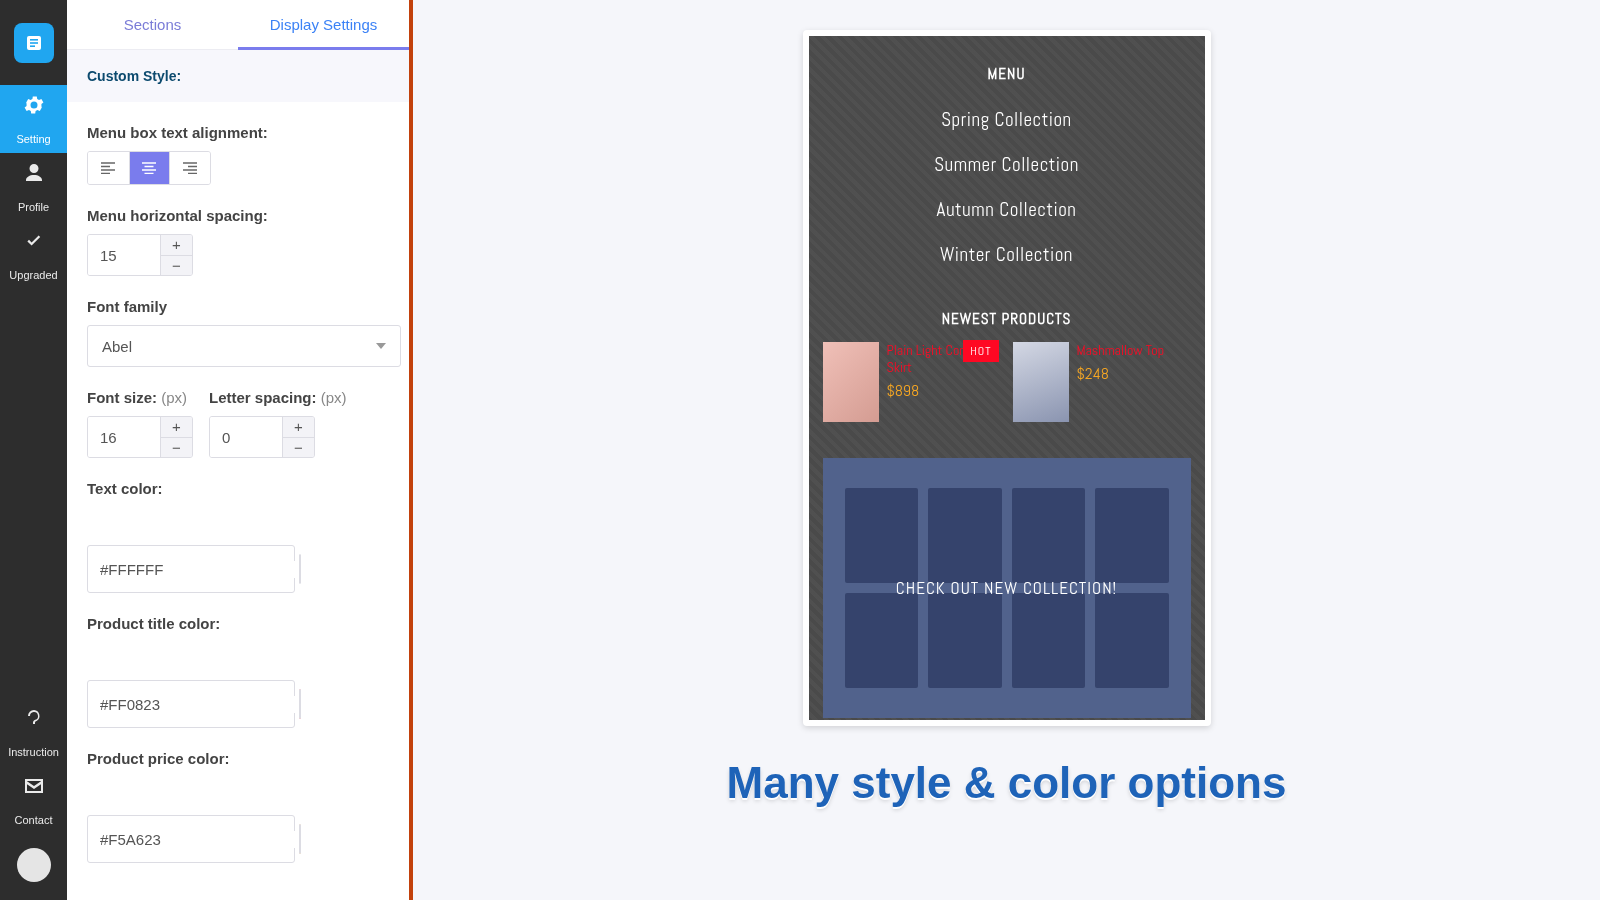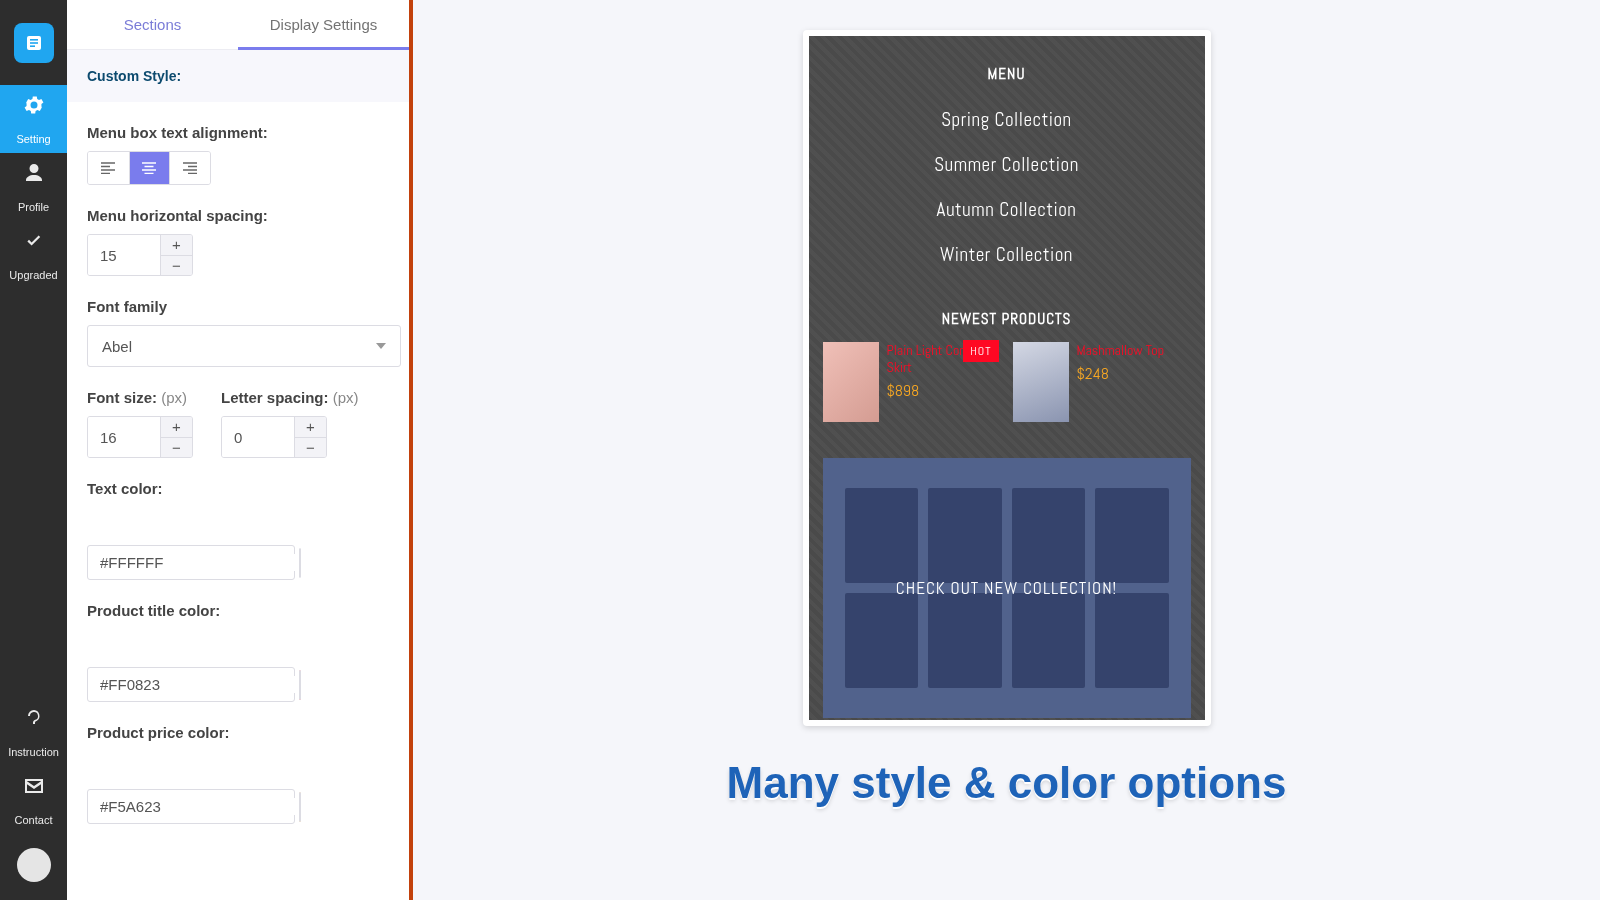--- a/index.html
+++ b/index.html
@@ -14,21 +14,21 @@
 .rail-item { width: 67px; height: 68px; display: flex; flex-direction: column; align-items: center; justify-content: center; cursor: pointer; color: #eaeaea; font-size: 11px; gap: 16px; }
 .rail-item.active { background: #20a6f0; color: #fff; }
 .rail-item svg { width: 24px; height: 24px; }
 .rail-spacer { flex: 1; }
 .rail-avatar { width: 34px; height: 34px; border-radius: 50%; background: #e5e5e5; margin: 14px 0 18px; }
 
 
 .panel { width: 346px; background: #fff; display: flex; flex-direction: column; position: relative; border-right: 4px solid #c2410c; }
 .tabs { display: flex; height: 50px; border-bottom: 1px solid #ececf2; }
 .tab { flex: 1; display: flex; align-items: center; justify-content: center; font-size: 15px; color: #7a7cd7; cursor: pointer; position: relative; }
-.tab.active { color: #737373; }
+.tab.active { color: #3b82f6; }
 .tab.active::after { content: ""; position: absolute; bottom: -1px; left: 0; right: 0; height: 3px; background: #7a7ced; }
 .section-header { padding: 18px 20px; font-size: 14px; font-weight: 600; color: #0c4a6e; background: #f7f7fc; }
 .panel-body { flex: 1; overflow-y: auto; padding: 0 20px 30px; position: relative; }
 .panel-body::-webkit-scrollbar { width: 6px; }
 .panel-body::-webkit-scrollbar-thumb { background: #b7b8e8; border-radius: 3px; }
 .field { margin-top: 22px; }
 .field-label { font-size: 15px; font-weight: 600; color: #444; display: block; margin-bottom: 10px; }
 .field-label .unit { font-weight: 400; color: #888; }
 .btn-group { display: flex; border: 1px solid #dcdce3; border-radius: 3px; overflow: hidden; width: 124px; }
 .btn-seg { width: 41px; height: 32px; display: flex; align-items: center; justify-content: center; background: #fff; cursor: pointer; }
@@ -39,23 +39,23 @@
 
 .numbox { display: flex; width: 106px; height: 42px; border: 1px solid #dcdce3; border-radius: 3px; overflow: hidden; }
 .numbox input { border: none; width: 72px; padding: 0 12px; font-size: 15px; color: #555; outline: none; }
 .numbox-steps { width: 32px; display: flex; flex-direction: column; border-left: 1px solid #dcdce3; }
 .numbox-step { flex: 1; display: flex; align-items: center; justify-content: center; background: #f3f3f7; cursor: pointer; font-size: 15px; color: #555; line-height: 1; }
 .numbox-step + .numbox-step { border-top: 1px solid #dcdce3; }
 
 .selectbox { position: relative; width: 314px; height: 42px; border: 1px solid #dcdce3; border-radius: 3px; display: flex; align-items: center; padding: 0 14px; cursor: pointer; color: #555; font-size: 15px; }
 .selectbox svg { position: absolute; right: 14px; top: 50%; transform: translateY(-50%); }
 
-.row2 { display: flex; gap: 28px; }
-
-.colorbox { display: flex; align-items: center; width: 208px; height: 35px; border: 1px solid #dcdce3; border-radius: 3px; padding: 0 6px 0 12px; margin-top: 48px; }
+.row2 { display: flex; gap: 16px; }
+
+.colorbox { display: flex; align-items: center; width: 208px; height: 48px; border: 1px solid #dcdce3; border-radius: 3px; padding: 0 6px 0 12px; margin-top: 48px; }
 .colorbox input { border: none; flex: 1; font-size: 15px; color: #555; outline: none; }
 .swatch { width: 30px; height: 30px; border-radius: 3px; border: 1px solid #dcdce3; }
 
 
 .canvas { flex: 1; position: relative; display: flex; flex-direction: column; }
 .preview-outer { margin: 30px auto 0; width: 408px; height: 696px; background: #fff; border-radius: 4px; box-shadow: 0 2px 6px rgba(0,0,0,.15); padding: 6px; display: flex; }
 .preview-scroll { flex: 1; overflow-y: scroll; }
 .preview-scroll::-webkit-scrollbar { width: 14px; }
 .preview-scroll::-webkit-scrollbar-thumb { background: #bdbdbd; border: 3px solid #f1f1f1; border-radius: 8px; }
 .preview-scroll::-webkit-scrollbar-track { background: #f1f1f1; }

